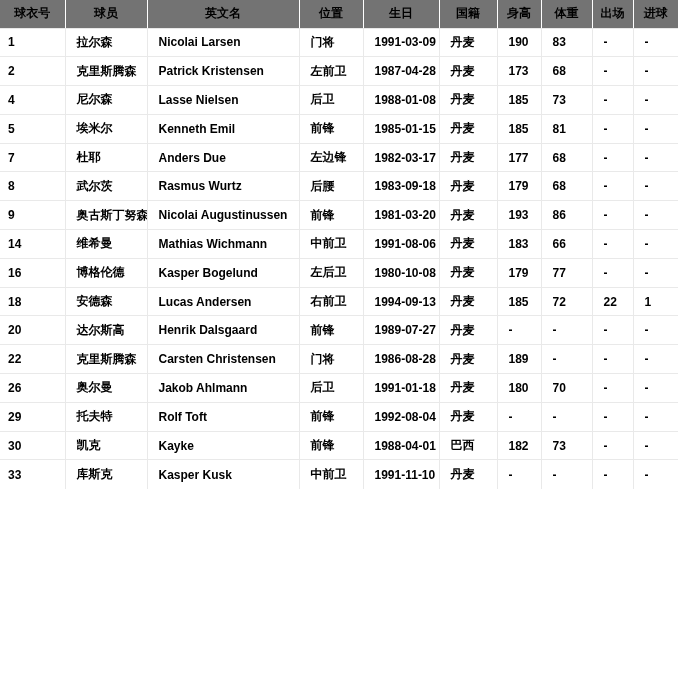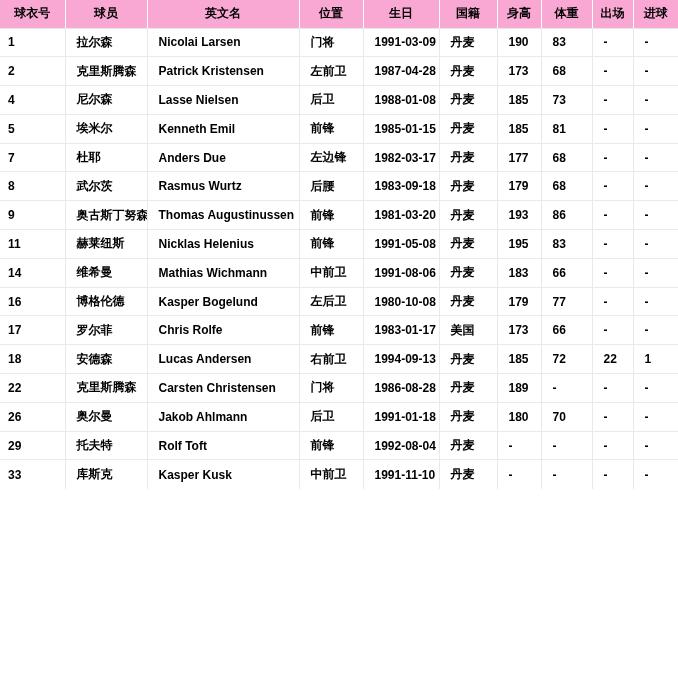--- a/index.html
+++ b/index.html
@@ -16,21 +16,21 @@
     width: 678px;
     font-family: "Liberation Sans", "DejaVu Sans", sans-serif;
     font-size: 12px;
     font-weight: bold;
     color: #000000;
   }
   table.roster thead tr {
     height: 28px;
   }
   table.roster th {
-    background: #f9a8d4;
+    background: #737373;
     text-align: center;
     font-weight: bold;
     padding: 0;
     border-left: 1px solid #ffffff;
     border-bottom: 1px solid #e8e8e8;
     white-space: nowrap;
     overflow: hidden;
   }
   table.roster th:first-child {
     border-left: none;
@@ -162,43 +162,31 @@
     <td>丹麦</td>
     <td>179</td>
     <td>68</td>
     <td>-</td>
     <td>-</td>
   </tr>
 
   <tr>
     <td>9</td>
     <td>奥古斯丁努森</td>
-    <td>Thomas Augustinussen</td>
+    <td>Nicolai Augustinussen</td>
     <td>前锋</td>
     <td>1981-03-20</td>
     <td>丹麦</td>
     <td>193</td>
     <td>86</td>
     <td>-</td>
     <td>-</td>
   </tr>
 
 
-  <tr>
-    <td>11</td>
-    <td>赫莱纽斯</td>
-    <td>Nicklas Helenius</td>
-    <td>前锋</td>
-    <td>1991-05-08</td>
-    <td>丹麦</td>
-    <td>195</td>
-    <td>83</td>
-    <td>-</td>
-    <td>-</td>
-  </tr>
 
   <tr>
     <td>14</td>
     <td>维希曼</td>
     <td>Mathias Wichmann</td>
     <td>中前卫</td>
     <td>1991-08-06</td>
     <td>丹麦</td>
     <td>183</td>
     <td>66</td>
@@ -213,47 +201,47 @@
     <td>Kasper Bogelund</td>
     <td>左后卫</td>
     <td>1980-10-08</td>
     <td>丹麦</td>
     <td>179</td>
     <td>77</td>
     <td>-</td>
     <td>-</td>
   </tr>
 
-  <tr>
-    <td>17</td>
-    <td>罗尔菲</td>
-    <td>Chris Rolfe</td>
-    <td>前锋</td>
-    <td>1983-01-17</td>
-    <td>美国</td>
-    <td>173</td>
-    <td>66</td>
-    <td>-</td>
-    <td>-</td>
-  </tr>
 
   <tr>
     <td>18</td>
     <td>安德森</td>
     <td>Lucas Andersen</td>
     <td>右前卫</td>
     <td>1994-09-13</td>
     <td>丹麦</td>
     <td>185</td>
     <td>72</td>
     <td>22</td>
     <td>1</td>
   </tr>
 
 
+  <tr>
+    <td>20</td>
+    <td>达尔斯高</td>
+    <td>Henrik Dalsgaard</td>
+    <td>前锋</td>
+    <td>1989-07-27</td>
+    <td>丹麦</td>
+    <td>-</td>
+    <td>-</td>
+    <td>-</td>
+    <td>-</td>
+  </tr>
 
 
   <tr>
     <td>22</td>
     <td>克里斯腾森</td>
     <td>Carsten Christensen</td>
     <td>门将</td>
     <td>1986-08-28</td>
     <td>丹麦</td>
     <td>189</td>
@@ -281,20 +269,32 @@
     <td>Rolf Toft</td>
     <td>前锋</td>
     <td>1992-08-04</td>
     <td>丹麦</td>
     <td>-</td>
     <td>-</td>
     <td>-</td>
     <td>-</td>
   </tr>
 
+  <tr>
+    <td>30</td>
+    <td>凯克</td>
+    <td>Kayke</td>
+    <td>前锋</td>
+    <td>1988-04-01</td>
+    <td>巴西</td>
+    <td>182</td>
+    <td>73</td>
+    <td>-</td>
+    <td>-</td>
+  </tr>
 
 
   <tr>
     <td>33</td>
     <td>库斯克</td>
     <td>Kasper Kusk</td>
     <td>中前卫</td>
     <td>1991-11-10</td>
     <td>丹麦</td>
     <td>-</td>

